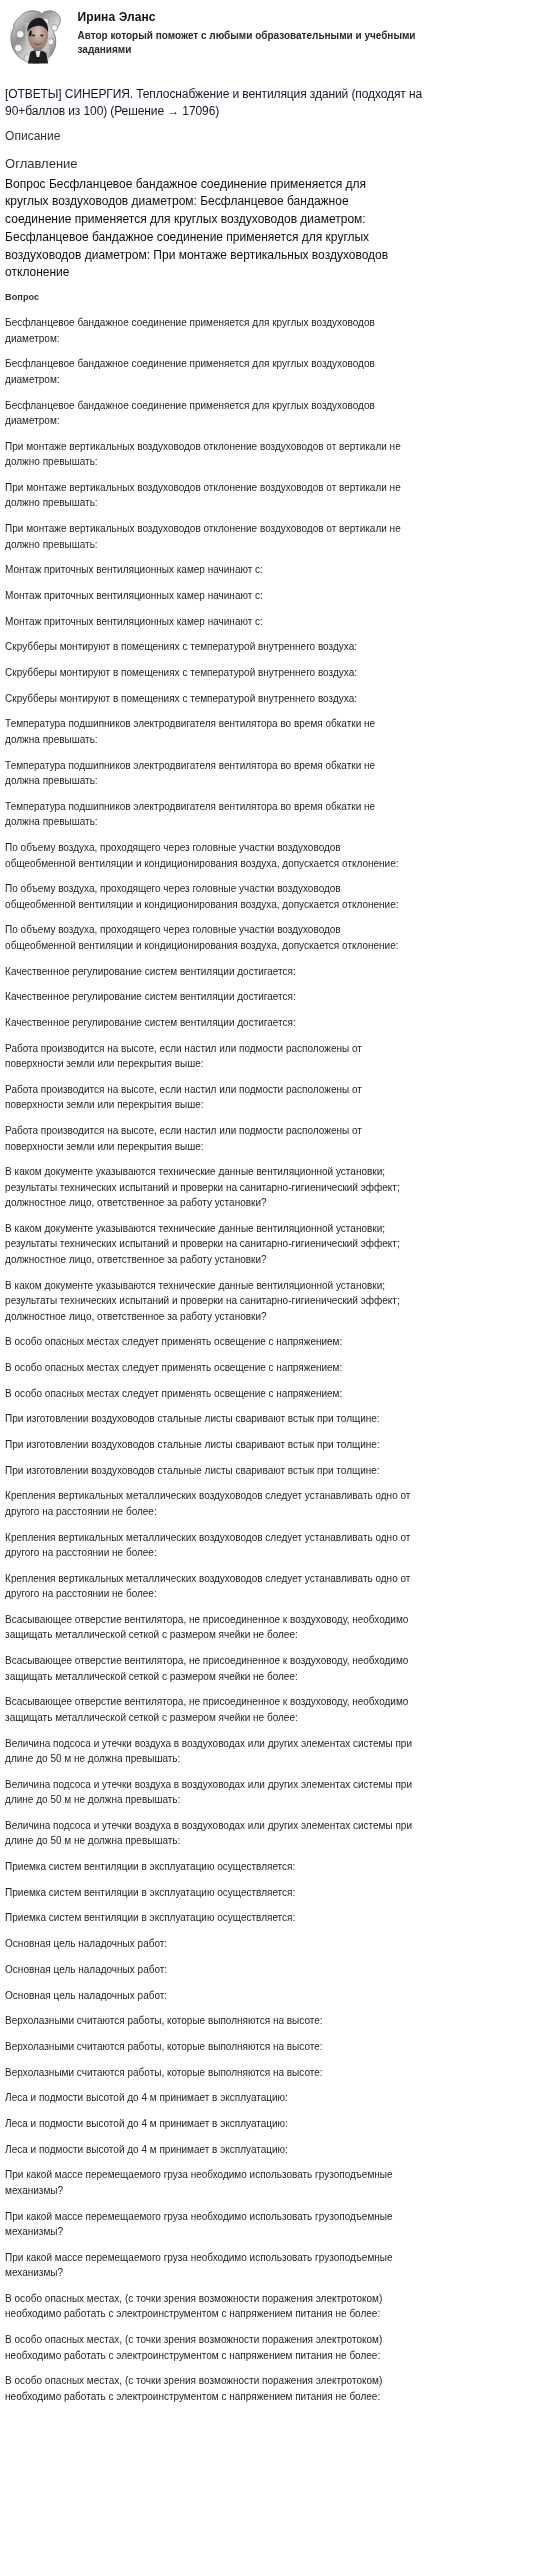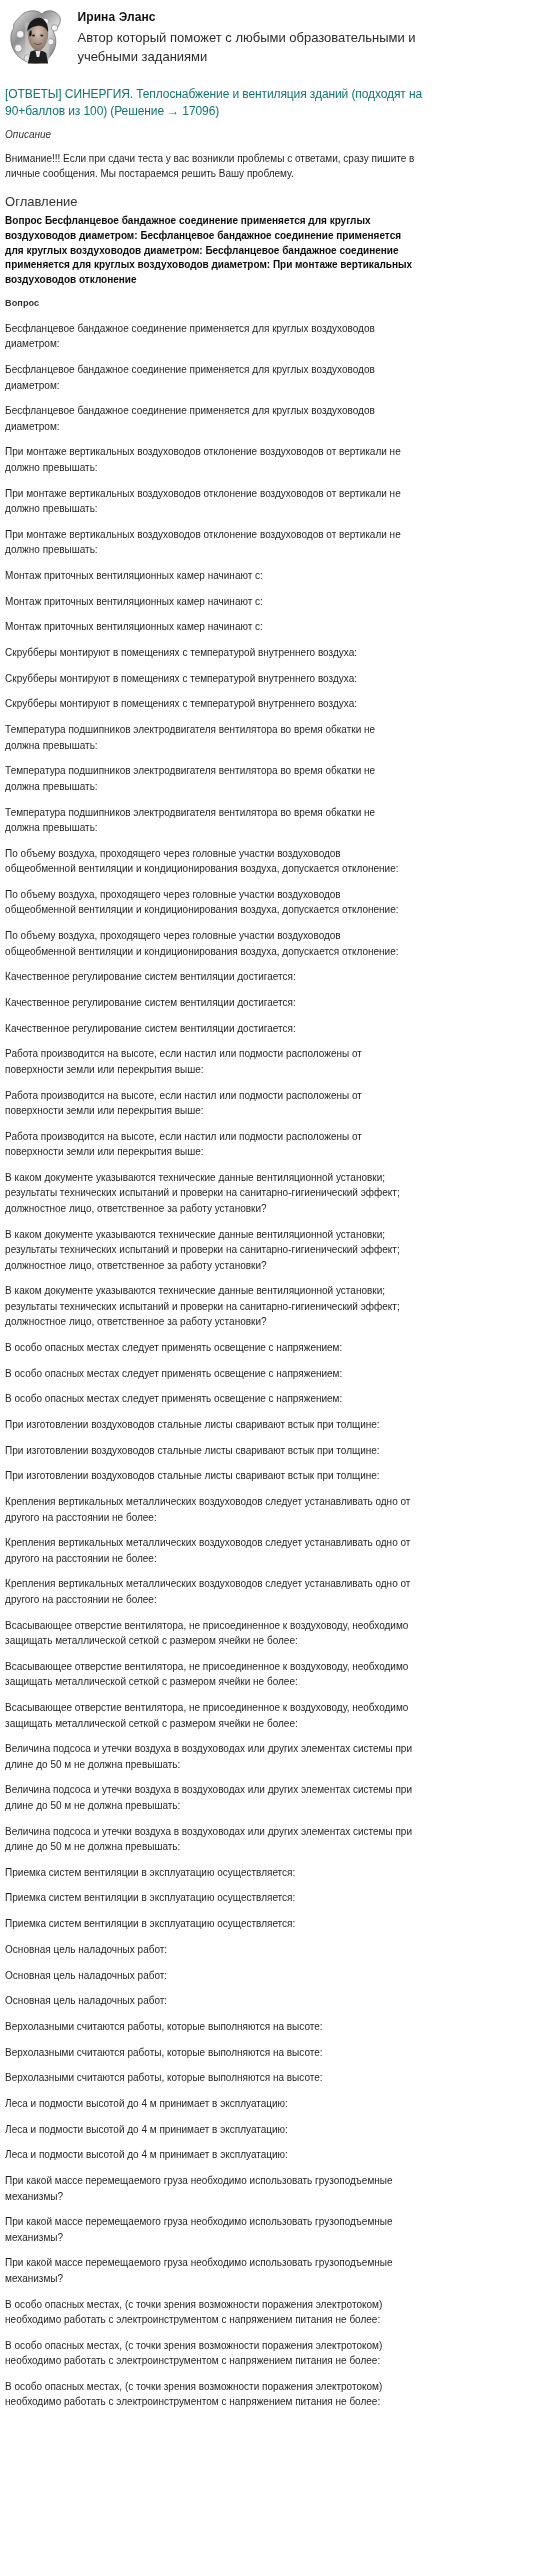--- a/index.html
+++ b/index.html
@@ -44,43 +44,42 @@
   }
   .author-name {
     font-size: 12px;
     font-weight: bold;
     color: #111111;
     line-height: 1.25;
     margin: 0 0 3.8px 0;
     letter-spacing: 0.1px;
   }
   .author-tagline {
-    font-size: 13px;
-    font-weight: 400;
+    font-size: 10px;
+    font-weight: 700;
     color: #2a2a2a;
     line-height: 1.45;
     margin: 0;
     max-width: 382px;
   }
 
   
   .doc-title {
     font-size: 12px;
     font-weight: 400;
-    color: #0f766e;
+    color: #0f172a;
     line-height: 1.42;
     margin: 11.4px 5.1px 6.4px 5.1px;
     letter-spacing: -0.1px;
   }
   .section-label {
-    font-size: 10px;
+    font-size: 12px;
     color: #333333;
     line-height: 1.5;
     margin: 0 5.1px 9px 5.1px;
-    font-style: italic;
   }
 
   
   .para {
     font-size: 10px;
     color: #1f1f1f;
     line-height: 1.55;
     margin: 0 5.1px 10.2px 5.1px;
     max-width: 445px;
   }
@@ -90,22 +89,22 @@
   .para.narrow {
     max-width: 407px;
   }
   .toc-label {
     font-size: 13px;
     color: #333333;
     line-height: 1.5;
     margin: 0 5.1px 2.5px 5.1px;
   }
   .toc-heading {
-    font-size: 10px;
-    font-weight: bold;
+    font-size: 12px;
+    font-weight: normal;
     color: #0d0d0d;
     line-height: 1.48;
     margin: 0 5.1px 9px 5.1px;
     max-width: 407px;
   }
   .q-label {
     font-size: 9.2px;
     color: #333333;
     line-height: 1.5;
     margin: 0 5.1px 10.2px 5.1px;
@@ -162,21 +161,20 @@
       <div class="author-name">Ирина Эланс</div>
       <div class="author-tagline">Автор который поможет с любыми образовательными и учебными заданиями</div>
     </div>
   </div>
 
   <div class="doc-title">[ОТВЕТЫ] СИНЕРГИЯ. Теплоснабжение и вентиляция зданий (подходят на 90+баллов из 100) (Решение → 17096)</div>
 
   <div class="section-label">Описание</div>
 
 
-  <div class="para">Внимание!!! Если при сдачи теста у вас возникли проблемы с ответами, сразу пишите в личные сообщения. Мы постараемся решить Вашу проблему.</div>
 
 
   <div class="toc-label">Оглавление</div>
   <div class="toc-heading">Вопрос Бесфланцевое бандажное соединение применяется для круглых воздуховодов диаметром: Бесфланцевое бандажное соединение применяется для круглых воздуховодов диаметром: Бесфланцевое бандажное соединение применяется для круглых воздуховодов диаметром: При монтаже вертикальных воздуховодов отклонение</div>
 
   <div class="q-label">Вопрос</div>
 
   <div id="question-list">
       <div class="para narrow">Бесфланцевое бандажное соединение применяется для круглых воздуховодов диаметром:</div>
       <div class="para narrow">Бесфланцевое бандажное соединение применяется для круглых воздуховодов диаметром:</div>

